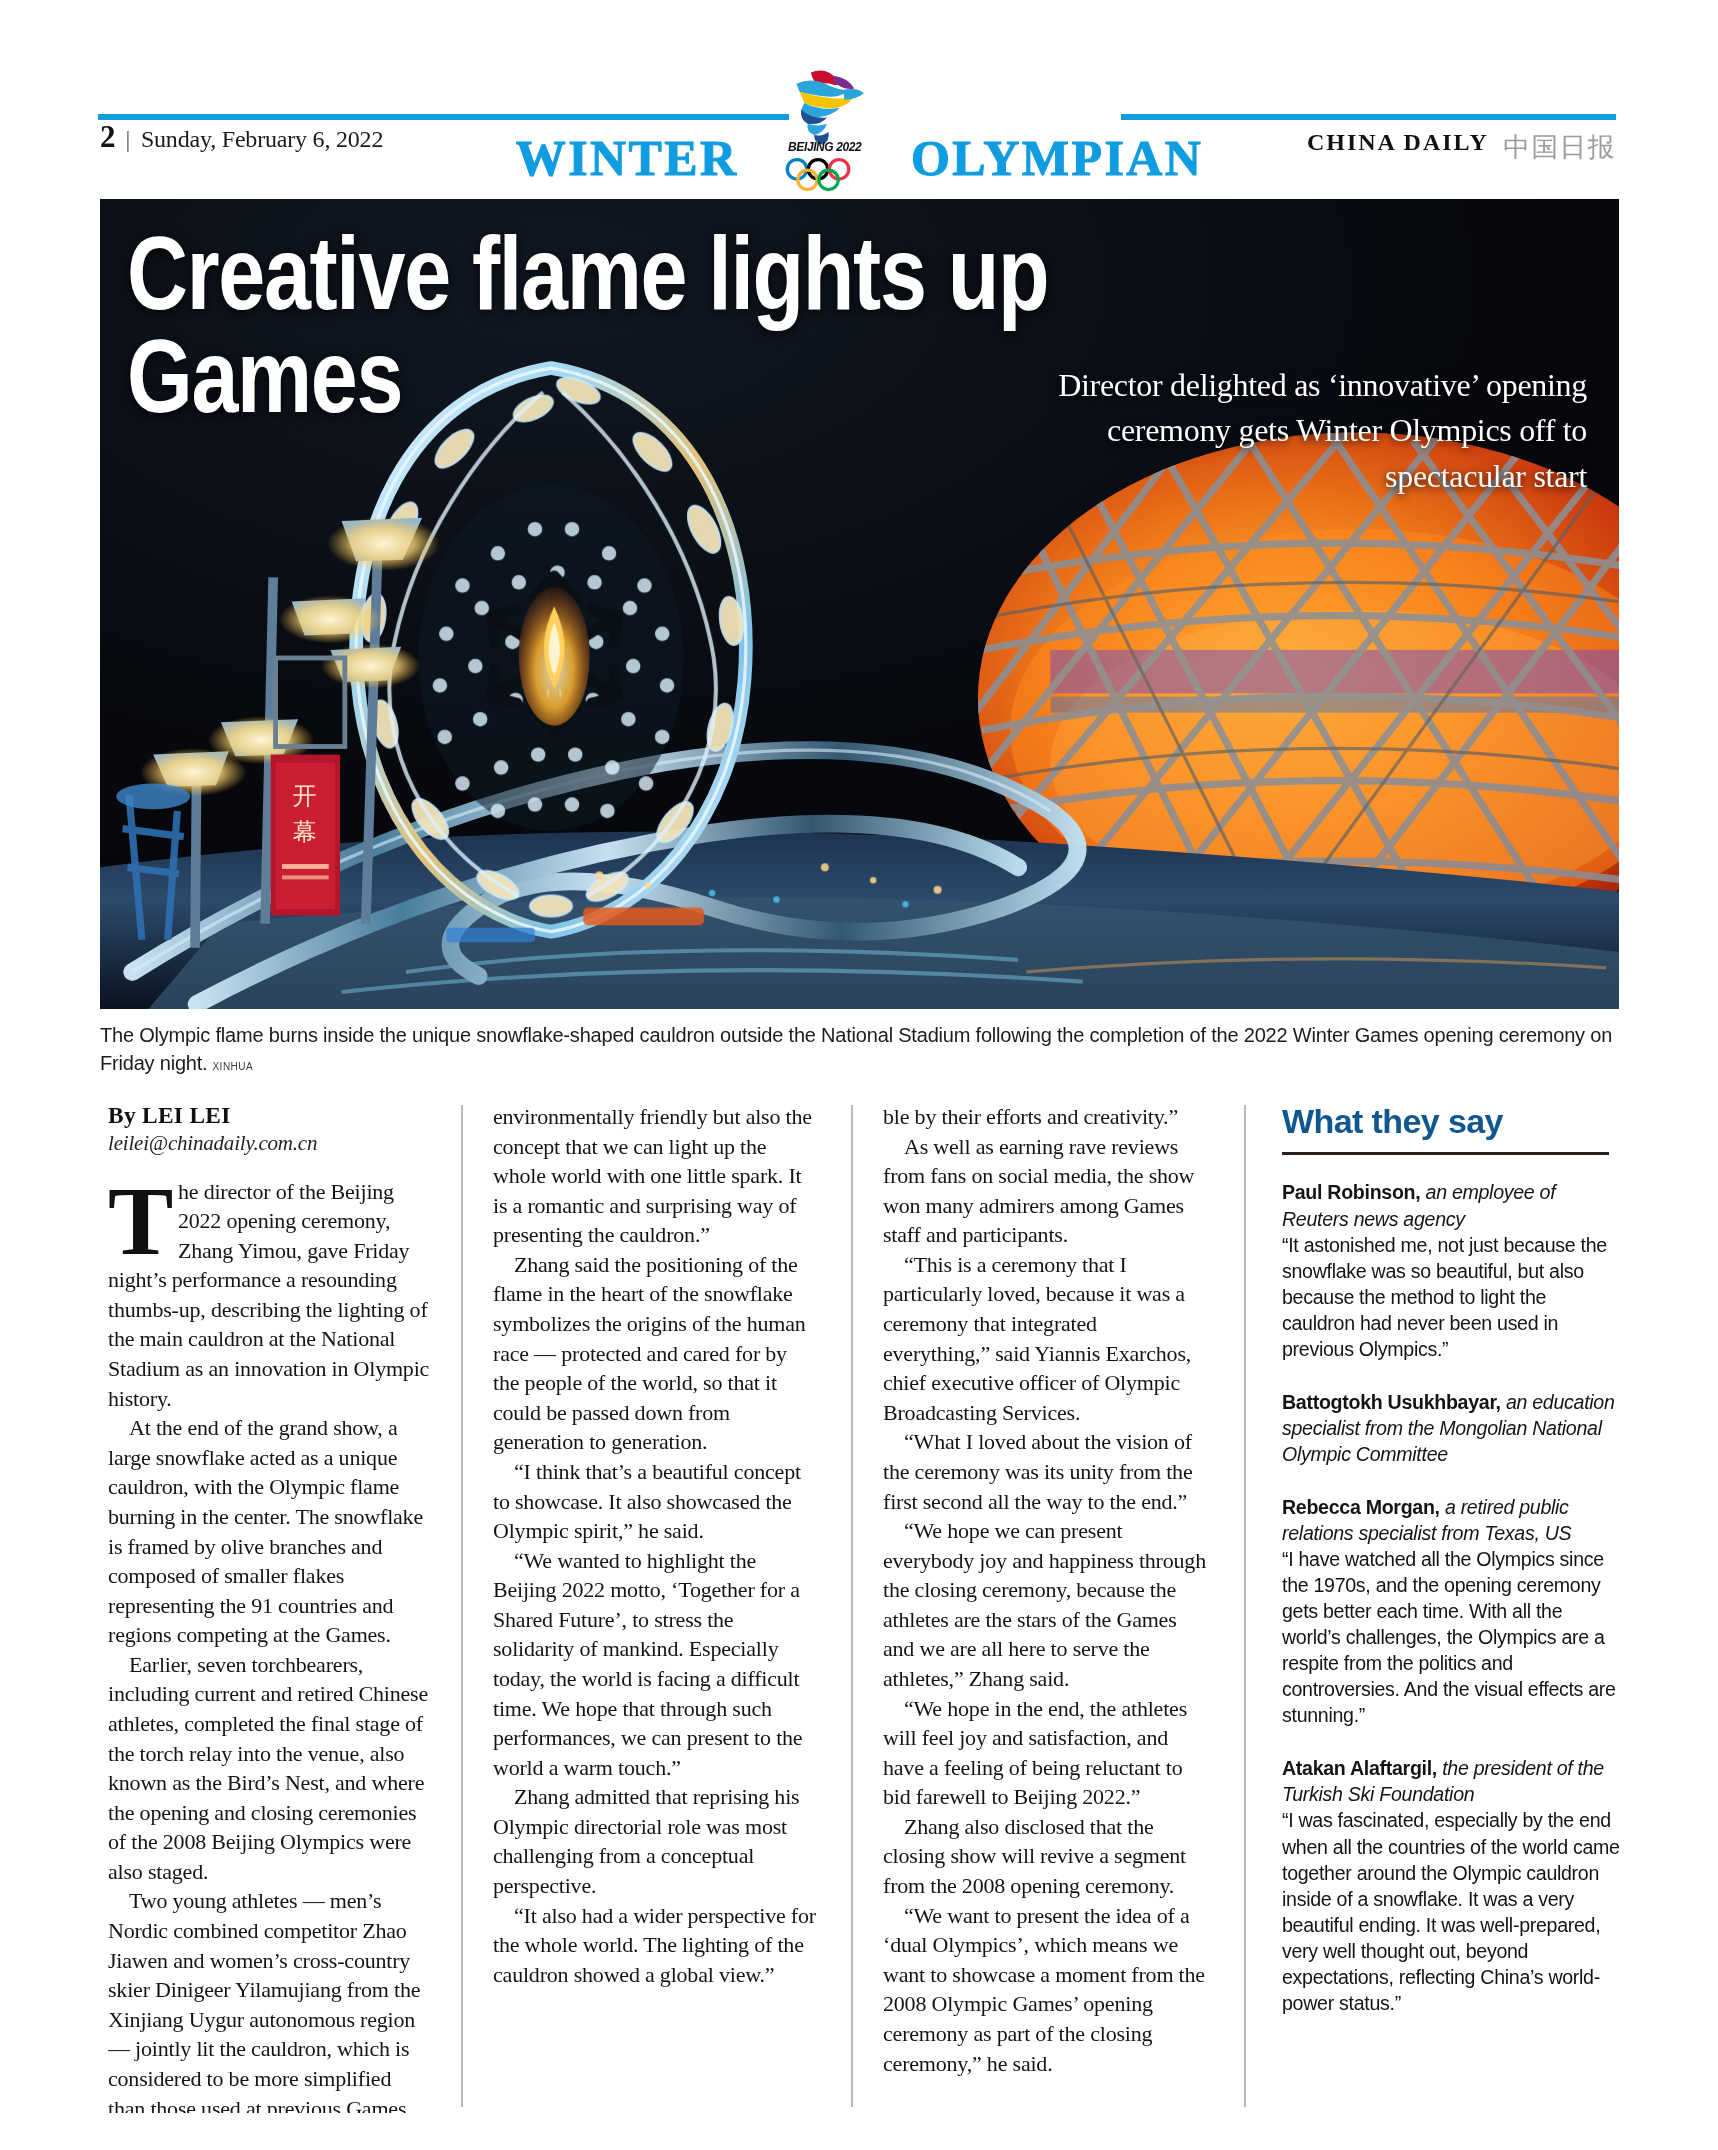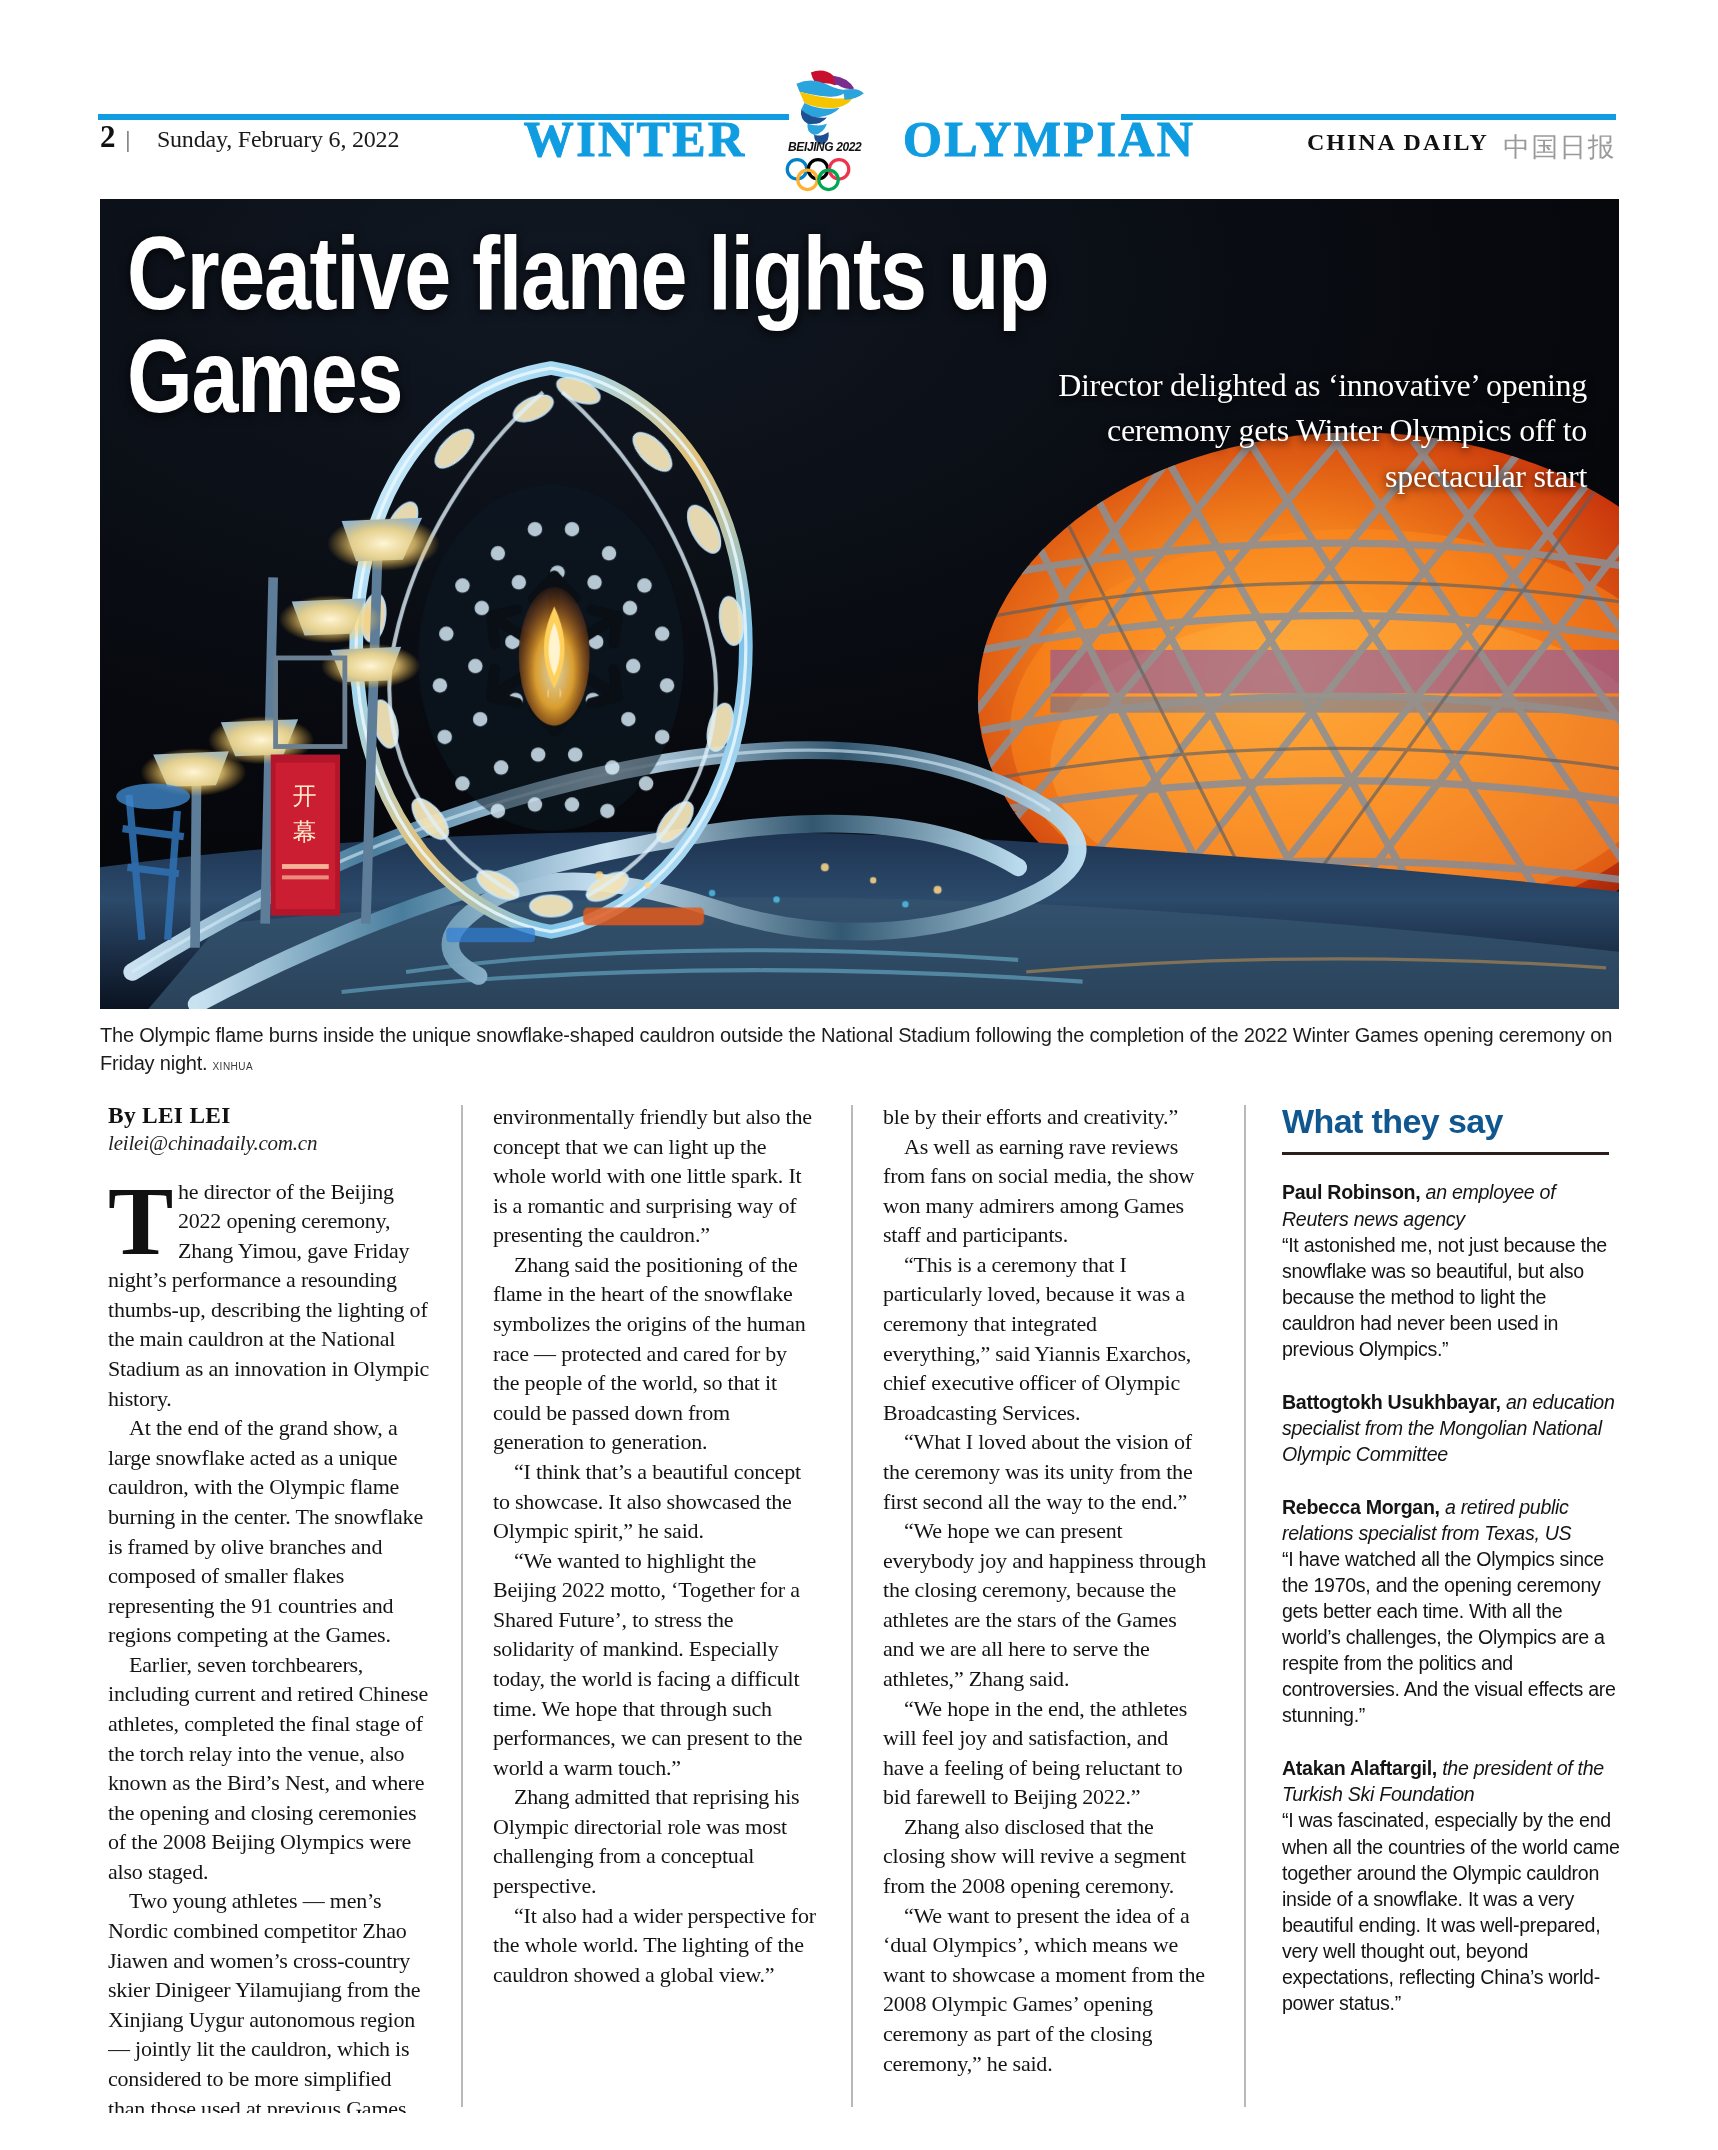--- a/index.html
+++ b/index.html
@@ -58,30 +58,30 @@
   .folio-bar {
     font-size: 24px;
     color: #555;
     font-weight: 300;
   }
   .folio-date {
     font-family: "Liberation Serif", serif;
     font-size: 24px;
     color: #1a1a1a;
     letter-spacing: -0.2px;
-    margin-left: 16px;
   }
 
   .brandwrap {
     position: absolute;
     left: 0; top: 114px;
     width: 1719px;
     display: flex;
     justify-content: center;
-    gap: 0;
+    align-items: center;
+    gap: 8px;
   }
   .brand-word {
     font-family: "Liberation Serif", serif;
     font-weight: 700;
     font-size: 50px;
     color: #109CE0;
     letter-spacing: 2.4px;
     line-height: 1;
     -webkit-text-stroke: 1px #109CE0;
   }

